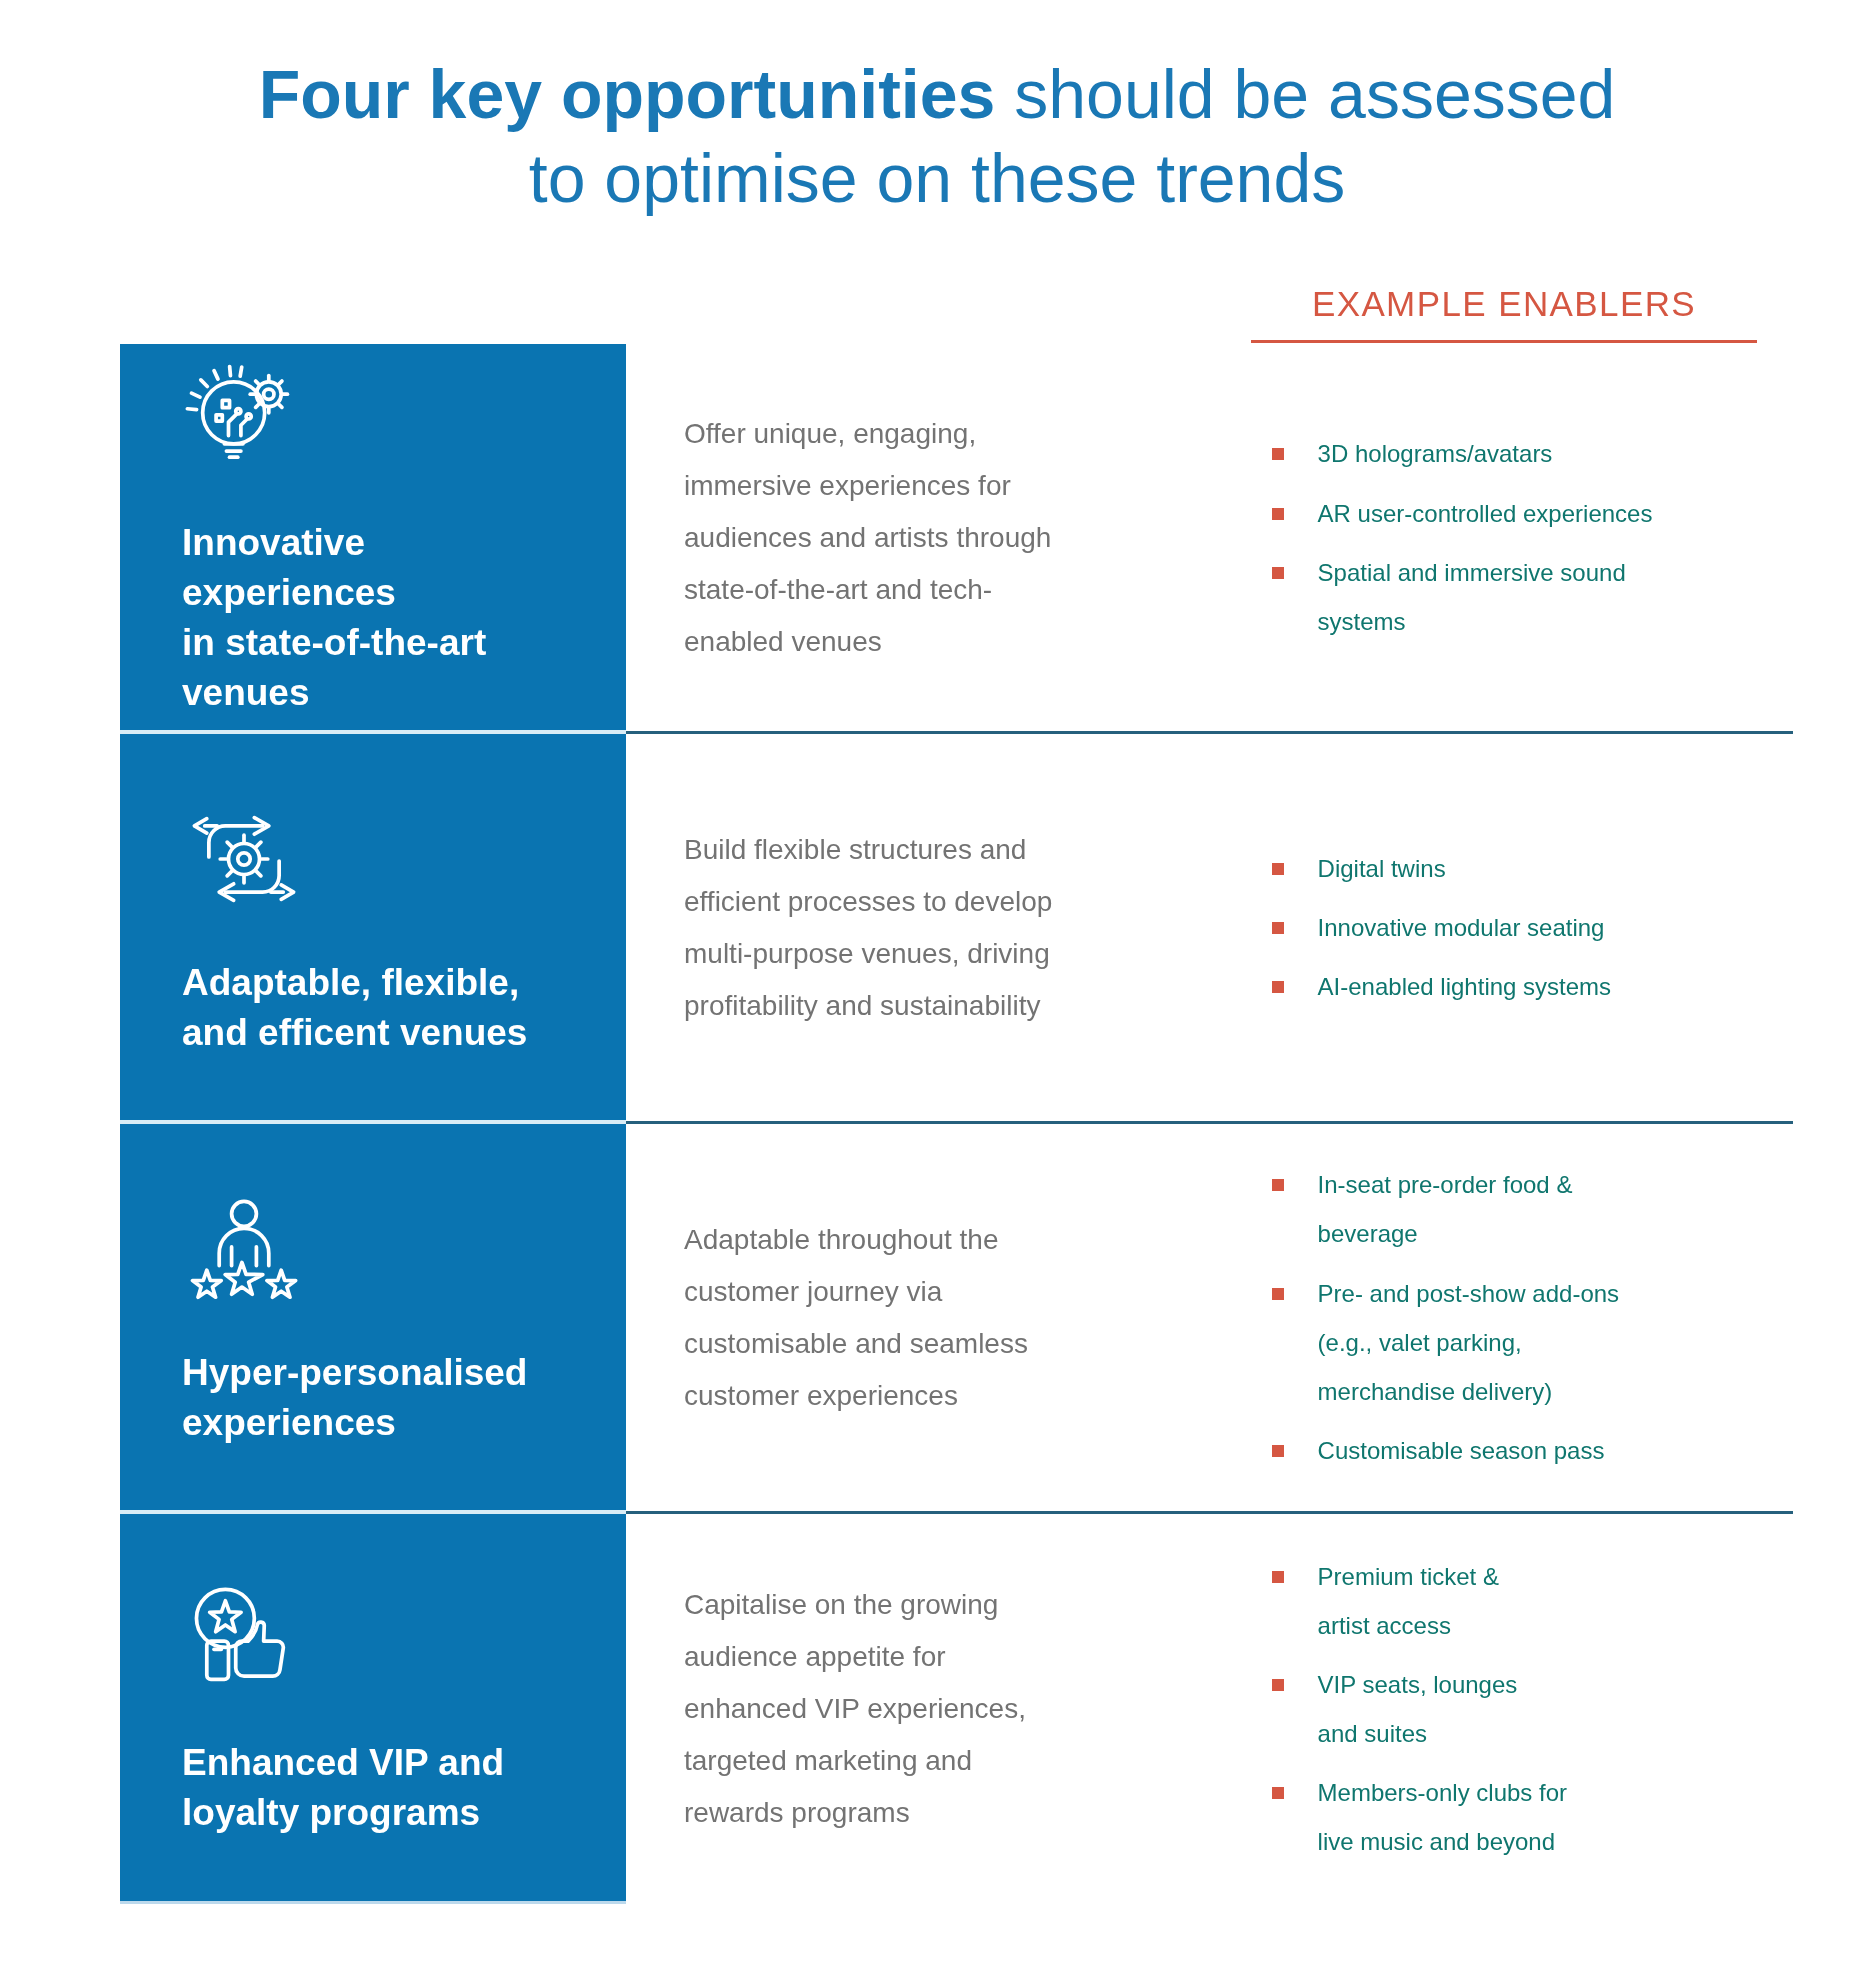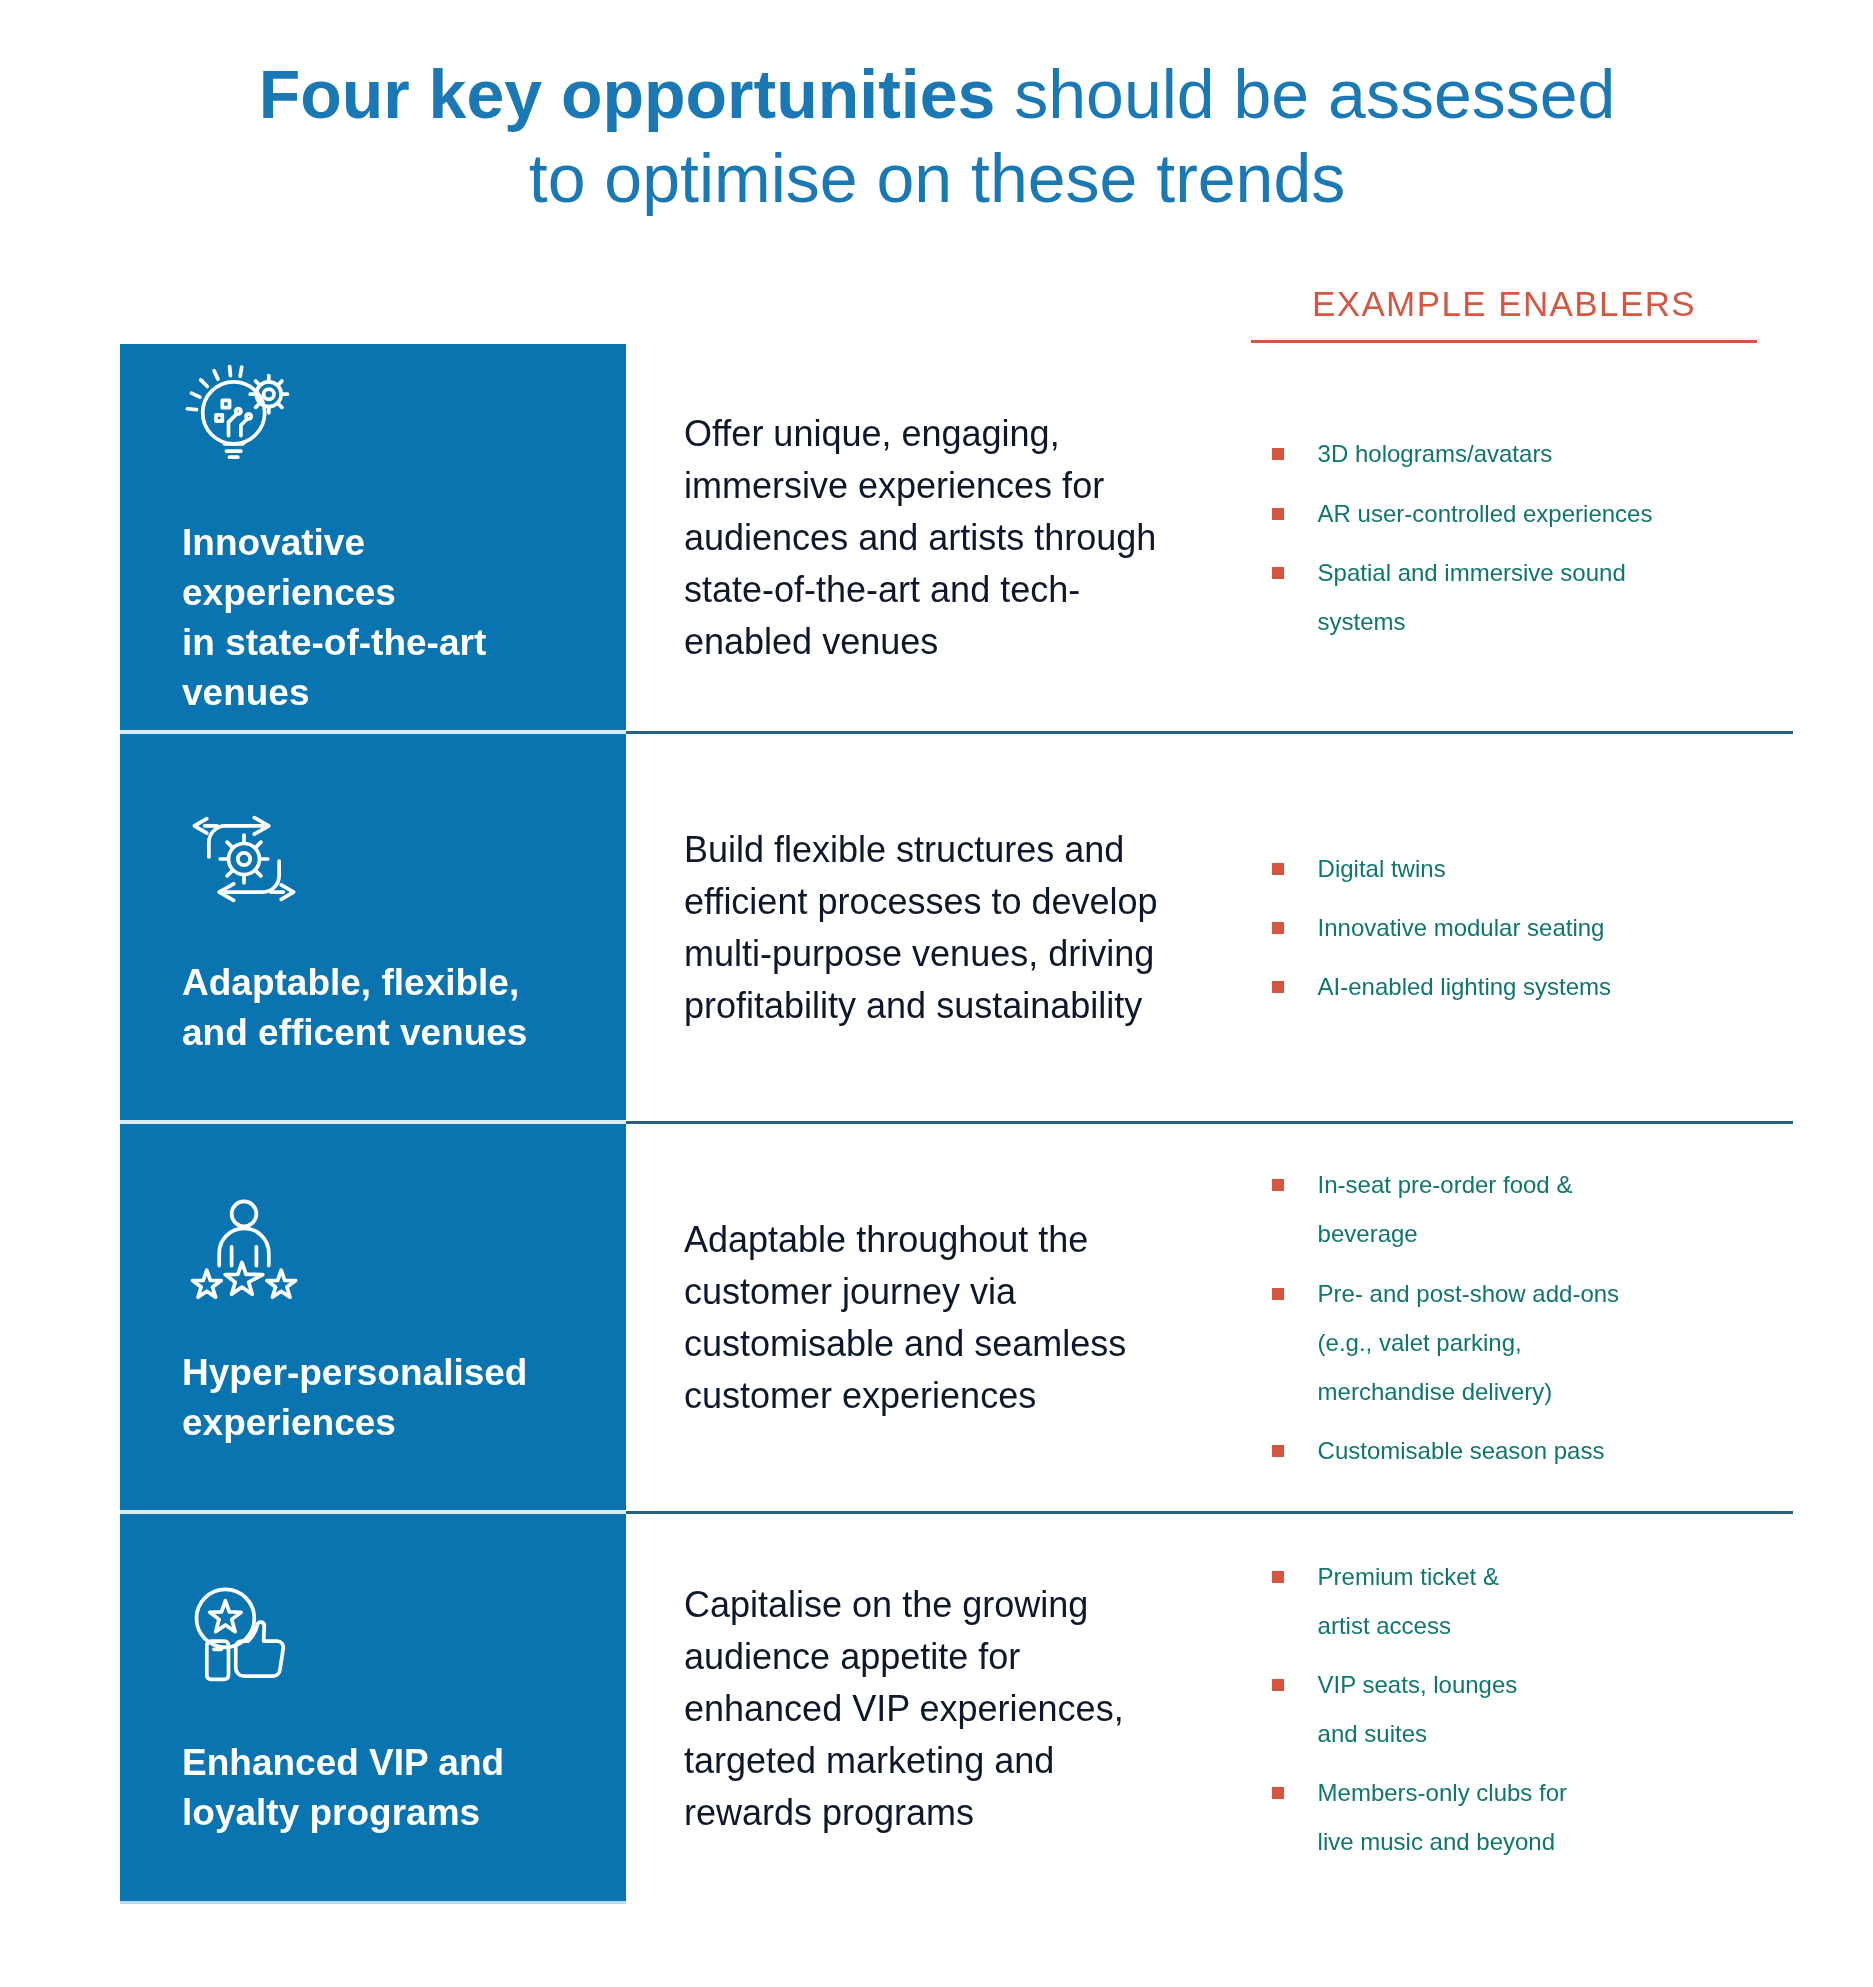--- a/index.html
+++ b/index.html
@@ -34,22 +34,22 @@
   .icon{width:124px;height:124px;flex:none;}
   .icon svg{width:124px;height:124px;display:block;}
   .blue-label{
     white-space:pre-line;color:#ffffff;font-weight:700;
     font-size:37px;line-height:50px;
   }
   .cell.desc{
     display:flex;align-items:center;padding-left:58px;padding-right:15px;
   }
   .cell.desc p{
-    margin:0;white-space:pre-line;color:#0f172a;
-    font-size:36px;line-height:52px;font-weight:400;
+    margin:0;white-space:pre-line;color:#737373;
+    font-size:28px;line-height:52px;font-weight:400;
   }
   .cell.enablers{display:flex;align-items:center;padding-left:75px;}
   .cell.enablers ul{list-style:none;margin:0;padding:0;display:flex;flex-direction:column;gap:10.3px;}
   .cell.enablers li{display:flex;align-items:flex-start;}
   .bullet{
     width:12px;height:12px;background:#d55742;flex:none;
     margin:19px 34px 0 6.6px;
   }
   .enabler-text{
     white-space:pre-line;color:#0f766e;font-size:24px;line-height:49px;font-weight:400;

